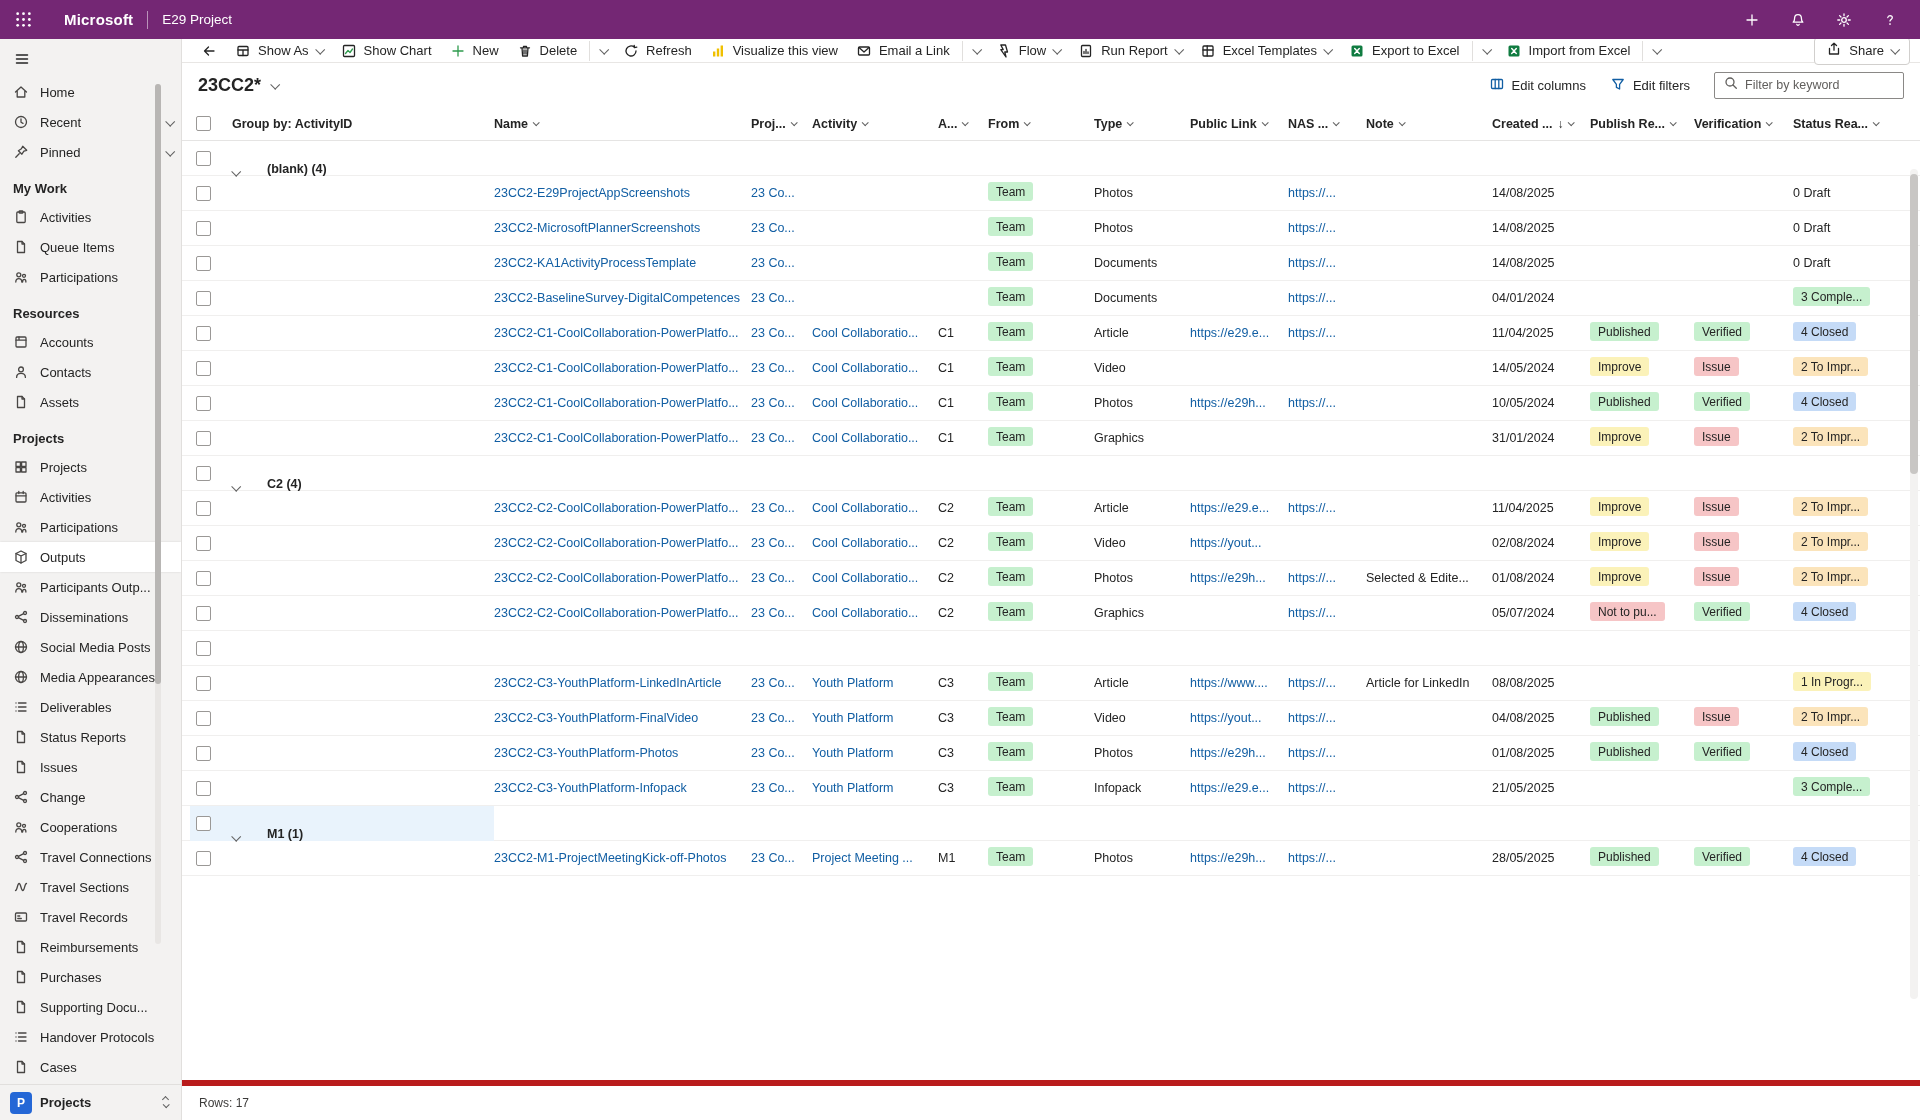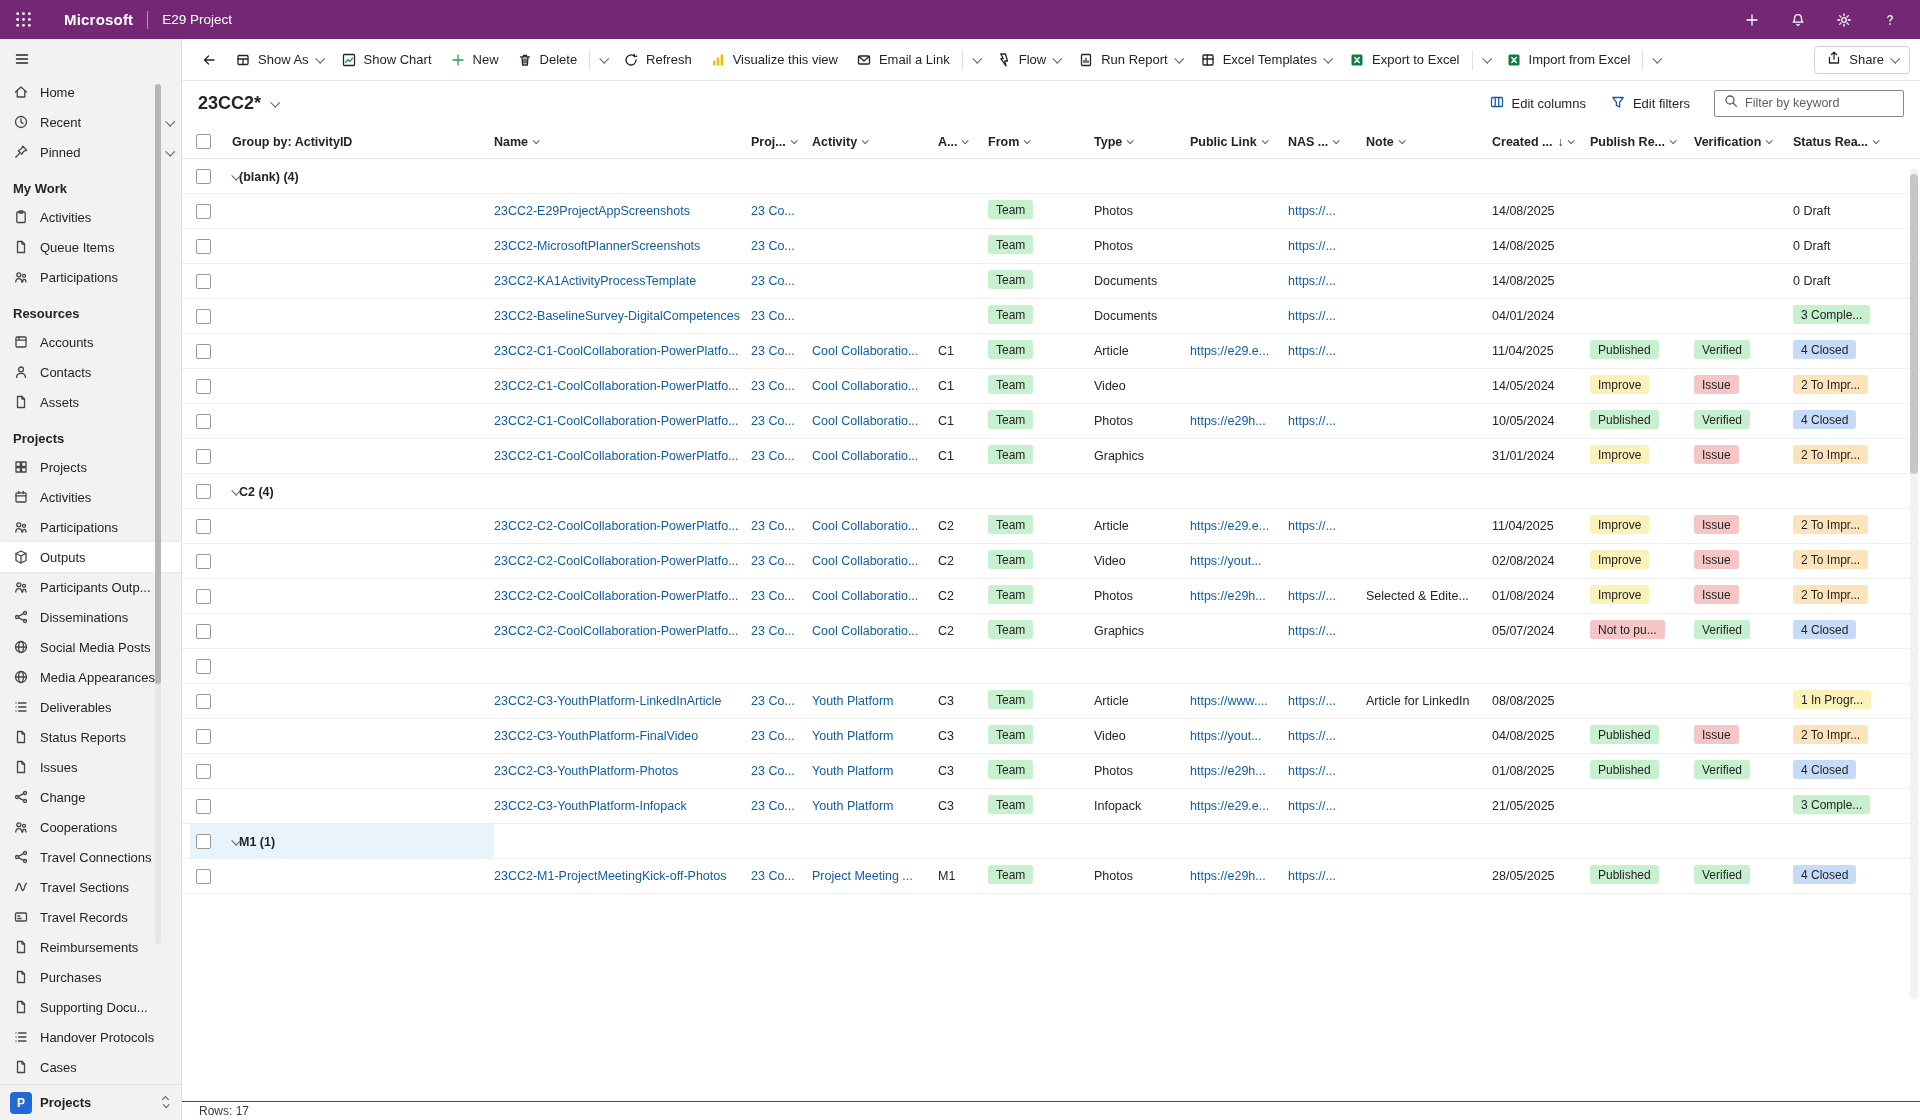--- a/index.html
+++ b/index.html
@@ -39,21 +39,21 @@
     border-top:1px solid #e1dfdd; display:flex; align-items:center; gap:8px; padding:0 10px; cursor:pointer; }
   .p-badge { width:22px; height:22px; border-radius:4px; background:#2467d6; color:#fff; font-weight:bold;
     font-size:12px; display:flex; align-items:center; justify-content:center; }
   .side-footer .flabel { font-weight:bold; font-size:13px; flex:1; }
   .updown { display:flex; flex-direction:column; gap:1px; margin-right:4px; }
   .updown .chev { width:5px; height:5px; }
 
   
   .main { position:absolute; left:182px; top:39px; width:1738px; height:1081px; background:#fff; }
 
-  .cmdbar { height:42px; display:flex; align-items:center; padding:0 10px; border-bottom:1px solid #e8e6e4; background:#fff; }
+  .cmdbar { height:24px; display:flex; align-items:center; padding:0 10px; border-bottom:1px solid #e8e6e4; background:#fff; }
   .cmd-item { display:flex; align-items:center; gap:7px; height:30px; padding:0 9px; border-radius:4px;
     cursor:pointer; font-size:13px; color:#242424; white-space:nowrap; }
   .cmd-item .cicon { display:flex; }
   .cmd-sep { width:1px; height:20px; background:#e1dfdd; margin:0 3px; }
   .cmd-chev { padding:0 7px; }
   .share-btn { margin-left:auto; display:flex; align-items:center; gap:7px; border:1px solid #d1cfcd;
     border-radius:4px; height:28px; padding:0 11px; font-size:13px; cursor:pointer; background:#fff; }
 
   .viewbar { height:44px; display:flex; align-items:center; padding:0 16px; }
   .view-title { font-size:18px; font-weight:bold; display:flex; align-items:center; gap:10px; cursor:pointer; }
@@ -70,28 +70,28 @@
   .grid { position:relative; font-size:12.5px; }
   .grow { display:grid; grid-template-columns:42px 262px 257px 61px 126px 50px 106px 96px 98px 78px 126px 98px 104px 99px 95px;
     align-items:center; height:35px; border-bottom:1px solid #f0efee; padding-left:8px; }
   .ghead { height:34px; border-bottom:1px solid #e5e4e3; color:#242424; font-weight:bold; }
   .ghead .hc { display:flex; align-items:center; gap:5px; cursor:pointer; padding-right:6px; white-space:nowrap; overflow:hidden; }
   .ghead .hc .chev { width:5px; height:5px; border-color:#616161; flex:none; }
   .cell { white-space:nowrap; overflow:hidden; text-overflow:ellipsis; padding-right:8px; }
   .cb { width:15px; height:15px; border:1px solid #9a9896; border-radius:2px; background:#fff; cursor:pointer; margin-left:6px; }
   .link { color:#115EA3; cursor:pointer; text-decoration:none; }
   .group-row { font-weight:bold; }
-  .group-cell { display:flex; align-items:center; gap:0; height:35px; }
+  .group-cell { display:flex; align-items:flex-end; gap:28px; height:35px; }
   .group-cell .chev { flex:none; }
   .group-row.hl .hl-zone { background:#e9f3fc; }
   .badge { display:inline-block; padding:2.5px 8px; border-radius:3px; font-size:12px; color:#242424; max-width:88px;
     overflow:hidden; text-overflow:ellipsis; white-space:nowrap; }
   .sort-arrow { font-size:12px; color:#242424; }
 
-  .grid-footer { position:absolute; left:182px; bottom:0; width:1738px; height:19px; border-top:1px solid #b91c1c;
+  .grid-footer { position:absolute; left:182px; bottom:0; width:1738px; height:40px; border-top:6px solid #b91c1c;
     background:#fff; display:flex; align-items:center; padding:0 17px; font-size:12px; color:#3b3a39; }
 
   .grid-scroll { position:absolute; right:2px; top:130px; width:8px; height:830px; background:#f3f2f1; border-radius:4px; }
   .grid-scroll .thumb { position:absolute; top:5px; width:8px; height:300px; background:#c8c6c4; border-radius:4px; }
 </style>
 </head>
 <body>
 
 <div class="topbar">
   <div class="waffle">

